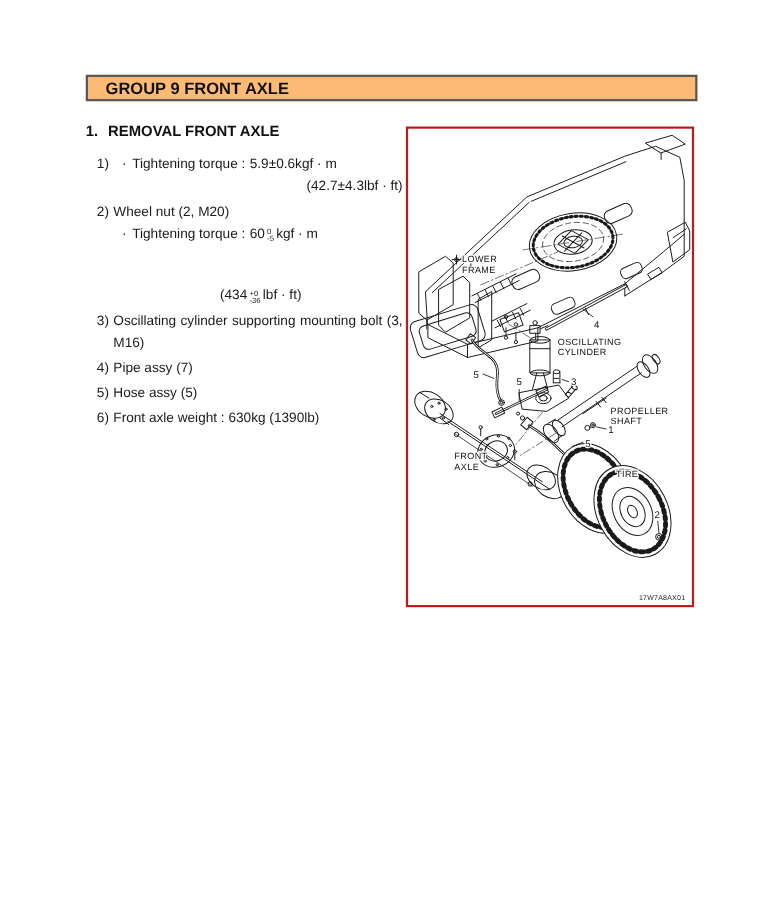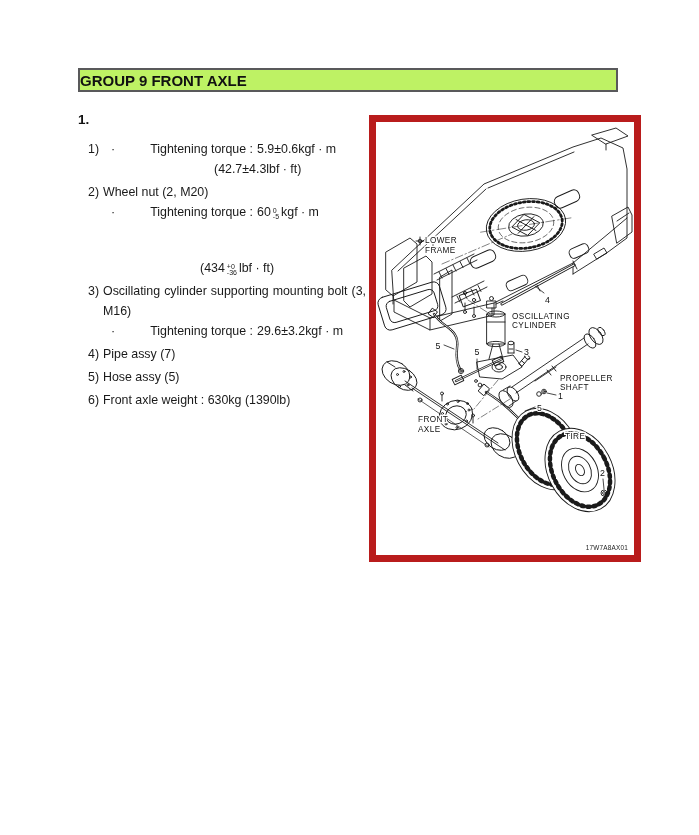--- a/index.html
+++ b/index.html
@@ -3,53 +3,53 @@
 <meta charset="utf-8">
 <style>
   html,body{margin:0;padding:0;}
   body{
     width:699px;height:835px;background:#ffffff;position:relative;
     font-family:"Liberation Sans", sans-serif;color:#000;overflow:hidden;
   }
   
   .header-bar{
     position:absolute;left:78px;top:68px;width:536px;height:20px;
-    background:#bef264;border:2px solid #59595b;
-    display:flex;align-items:center;padding-left:0;
+    background:#fdba74;border:2px solid #59595b;
+    display:flex;align-items:center;padding-left:16px;
     font-weight:bold;font-size:15px;color:#111;
   }
   .section-heading{
     position:absolute;left:78px;top:112px;font-weight:bold;font-size:13.5px;
     display:flex;color:#111;
   }
   .section-heading .sec-num{margin-right:9px;}
   .items{
     position:absolute;left:88px;top:139px;width:278px;
     font-size:12.4px;line-height:20px;color:#1a1a1a;
   }
   .list-item{display:flex;margin-bottom:3px;}
   .li-num{width:15px;flex:none;}
   .li-body{flex:1;}
   .justify .li-text{text-align:justify;}
   .torque-line{margin-left:8px;white-space:nowrap;}
   .bullet{margin-right:5px;}
-  .tlabel{margin-right:4px;margin-left:30px;}
+  .tlabel{margin-right:4px;}
   .imp{white-space:nowrap;}
-  .imp-a{margin-left:111px;}
+  .imp-a{margin-left:88px;text-align:right;}
   .imp-b{margin-left:97px;margin-top:36px;}
   .imp-c{margin-left:102px;}
   .stack{
     display:inline-block;vertical-align:-3px;line-height:6.5px;
     font-size:7px;text-align:left;margin:0 2px 0 2px;
   }
   .stack span{display:block;}
   
   .figure{
     position:absolute;left:369px;top:115px;width:258px;height:433px;
-    border:7px solid #b91c1c;background:#fff;box-sizing:content-box;
+    border:2px solid #b91c1c;background:#fff;box-sizing:content-box;
   }
   .figure svg{position:absolute;left:0;top:0;}
   .fig-label{
     font-family:"Liberation Sans",sans-serif;font-size:8.2px;fill:#111;
     letter-spacing:0.4px;paint-order:stroke;stroke:#fff;stroke-width:2.4px;
   }
   .fig-num{
     font-family:"Liberation Sans",sans-serif;font-size:8.8px;fill:#111;
     text-anchor:middle;paint-order:stroke;stroke:#fff;stroke-width:2.2px;
   }
@@ -60,20 +60,21 @@
 </style>
 </head>
 <body>
 
 <div class="header-bar">
   <span>GROUP 9 FRONT AXLE</span>
 </div>
 
 <div class="section-heading">
   <span class="sec-num">1.</span>
+  <span>REMOVAL FRONT AXLE</span>
 </div>
 
 <div class="items">
 
   <div class="list-item">
     <span class="li-num">1)</span>
     <div class="li-body">
       <div class="torque-line">
         <span class="bullet">·</span><span class="tlabel">Tightening torque :</span><span>5.9±0.6kgf · m</span>
       </div>
@@ -91,23 +92,20 @@
       <div class="imp imp-b">
         <span>(434</span><span class="stack"><span>+0</span><span>-36</span></span><span>lbf · ft)</span>
       </div>
     </div>
   </div>
 
   <div class="list-item justify">
     <span class="li-num">3)</span>
     <div class="li-body">
       <div class="li-text">Oscillating cylinder supporting mounting bolt (3, M16)</div>
-      <div class="torque-line">
-        <span class="bullet">·</span><span class="tlabel">Tightening torque :</span><span>29.6±3.2kgf · m</span>
-      </div>
     </div>
   </div>
 
   <div class="list-item">
     <span class="li-num">4)</span>
     <div class="li-body">
         <div class="li-text">Pipe assy (7)</div>
       </div>
   </div>
 

